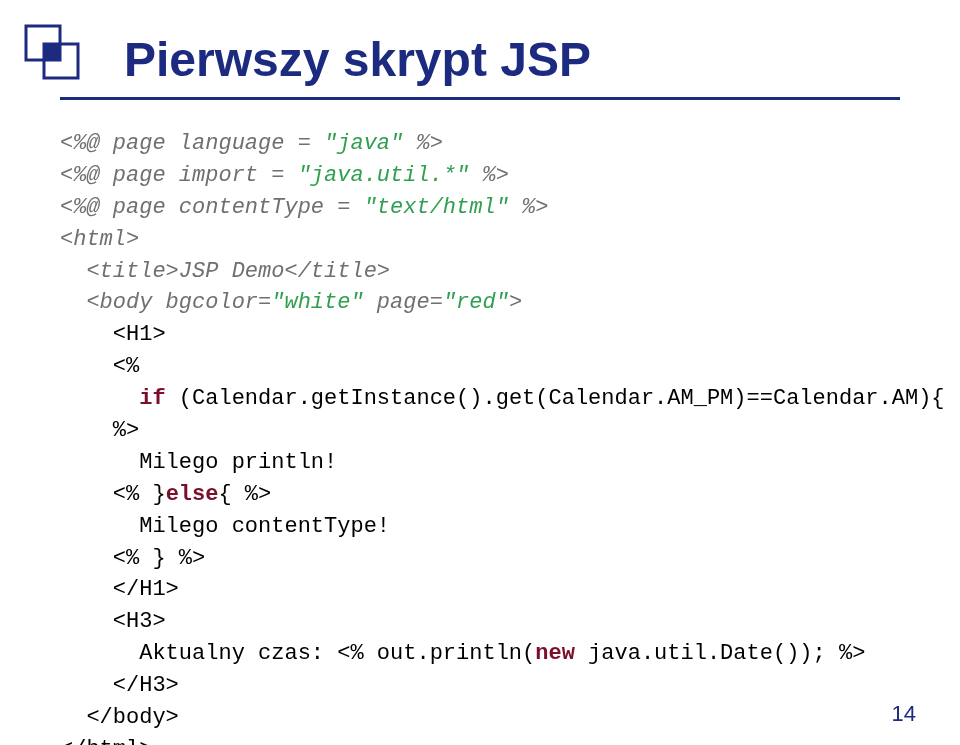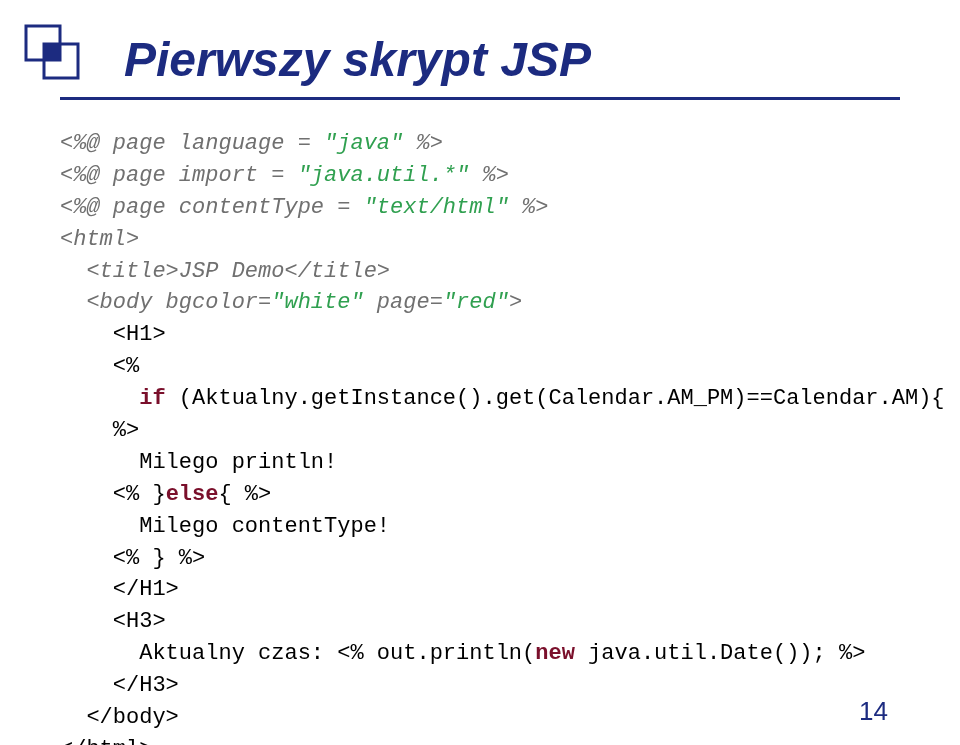--- a/index.html
+++ b/index.html
@@ -1,27 +1,27 @@
 <!DOCTYPE html>
 <html><head>
 <meta charset="utf-8">
 <style>
   * { box-sizing: border-box; margin: 0; padding: 0; }
   html, body { width: 960px; height: 745px; background: #fff; font-family: Verdana, Geneva, sans-serif; overflow: hidden; }
   .slide { width: 960px; height: 745px; position: relative; padding: 32px 60px 20px 60px; }
   .logo { position: absolute; left: 20px; top: 20px; }
   .logo svg { display: block; }
   .title-wrap { margin-left: 64px; margin-bottom: 10px; }
-  .title { font-size: 48px; font-weight: bold; font-style: italic; color: #1c2b80; letter-spacing: 0px; }
+  .title { font-size: 48px; font-weight: bold; color: #1c2b80; letter-spacing: 0px; }
   .hr { border: none; border-top: 3px solid #1c2b80; margin-top: 6px; margin-bottom: 28px; }
   .code { font-family: "Courier New", Courier, monospace; font-size: 22px; line-height: 1.45; white-space: pre; color: #000; }
   .it { font-style: italic; color: #707070; }
   .str { font-style: italic; color: #30a050; }
   .kw { font-weight: bold; color: #7a0f2b; }
-  .pgnum { position: absolute; right: 72px; bottom: 18px; font-size: 26px; color: #1c2b80; font-family: Verdana, Geneva, sans-serif; }
+  .pgnum { position: absolute; right: 44px; bottom: 18px; font-size: 22px; color: #1c2b80; font-family: Verdana, Geneva, sans-serif; }
 </style>
 </head>
 <body>
 
 <div class="slide">
 
   <div class="logo">
     <svg width="64" height="64" viewBox="0 0 64 64">
       <rect x="6" y="6" width="34" height="34" fill="none" stroke="#1c2b80" stroke-width="3"></rect>
       <rect x="24" y="24" width="34" height="34" fill="none" stroke="#1c2b80" stroke-width="3"></rect>
@@ -35,21 +35,21 @@
   <hr class="hr">
 
   <div class="code"><span class="it"><span>&lt;%@ page language = </span><span class="str">"java"</span><span> %&gt;</span></span>
 <span class="it"><span>&lt;%@ page import = </span><span class="str">"java.util.*"</span><span> %&gt;</span></span>
 <span class="it"><span>&lt;%@ page contentType = </span><span class="str">"text/html"</span><span> %&gt;</span></span>
 <span class="it">&lt;html&gt;</span>
 <span class="it">  &lt;title&gt;JSP Demo&lt;/title&gt;</span>
 <span class="it"><span>  &lt;body bgcolor=</span><span class="str">"white"</span><span> page=</span><span class="str">"red"</span><span>&gt;</span></span>
 <span>    &lt;H1&gt;</span>
 <span>    &lt;%</span>
-<span><span>      </span><span class="kw">if</span><span> (Aktualny.getInstance().get(Calendar.AM_PM)==Calendar.AM){</span></span>
+<span><span>      </span><span class="kw">if</span><span> (Calendar.getInstance().get(Calendar.AM_PM)==Calendar.AM){</span></span>
 <span>    %&gt;</span>
 <span>      Milego println!</span>
 <span><span>    &lt;% }</span><span class="kw">else</span><span>{ %&gt;</span></span>
 <span>      Milego contentType!</span>
 <span>    &lt;% } %&gt;</span>
 <span>    &lt;/H1&gt;</span>
 <span>    &lt;H3&gt;</span>
 <span><span>      Aktualny czas: &lt;% out.println(</span><span class="kw">new</span><span> java.util.Date()); %&gt;</span></span>
 <span>    &lt;/H3&gt;</span>
 <span>  &lt;/body&gt;</span>

